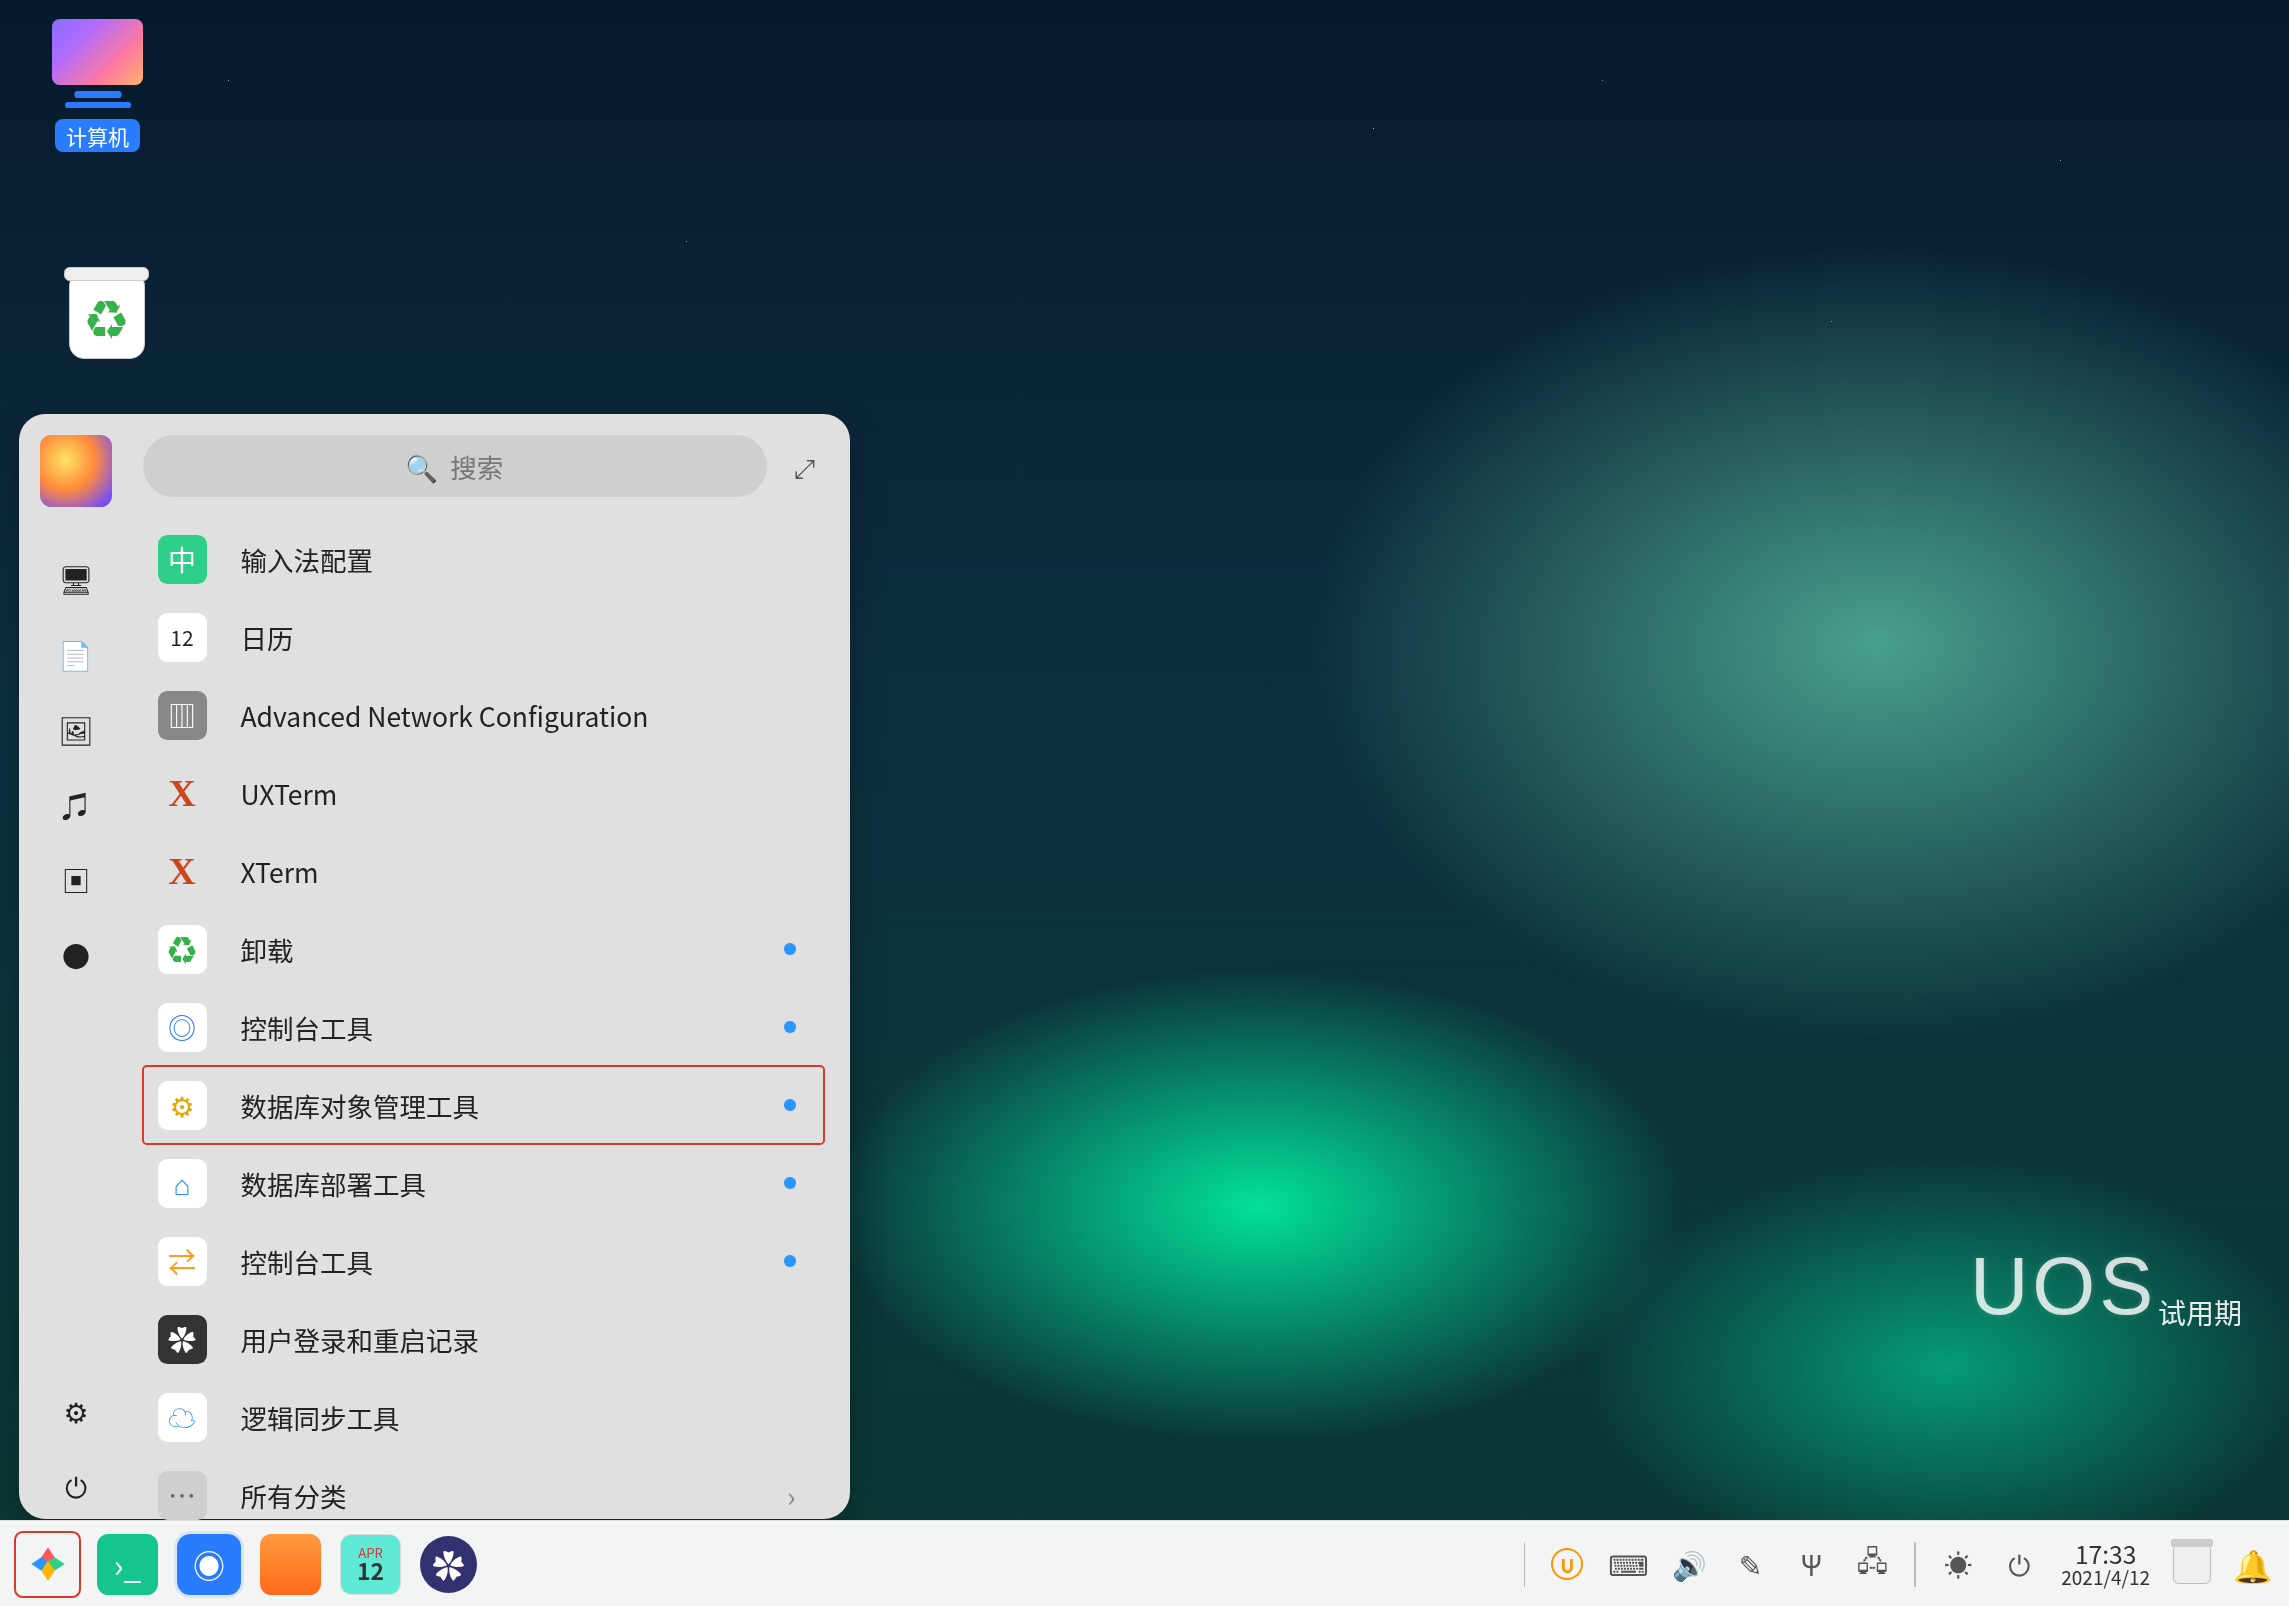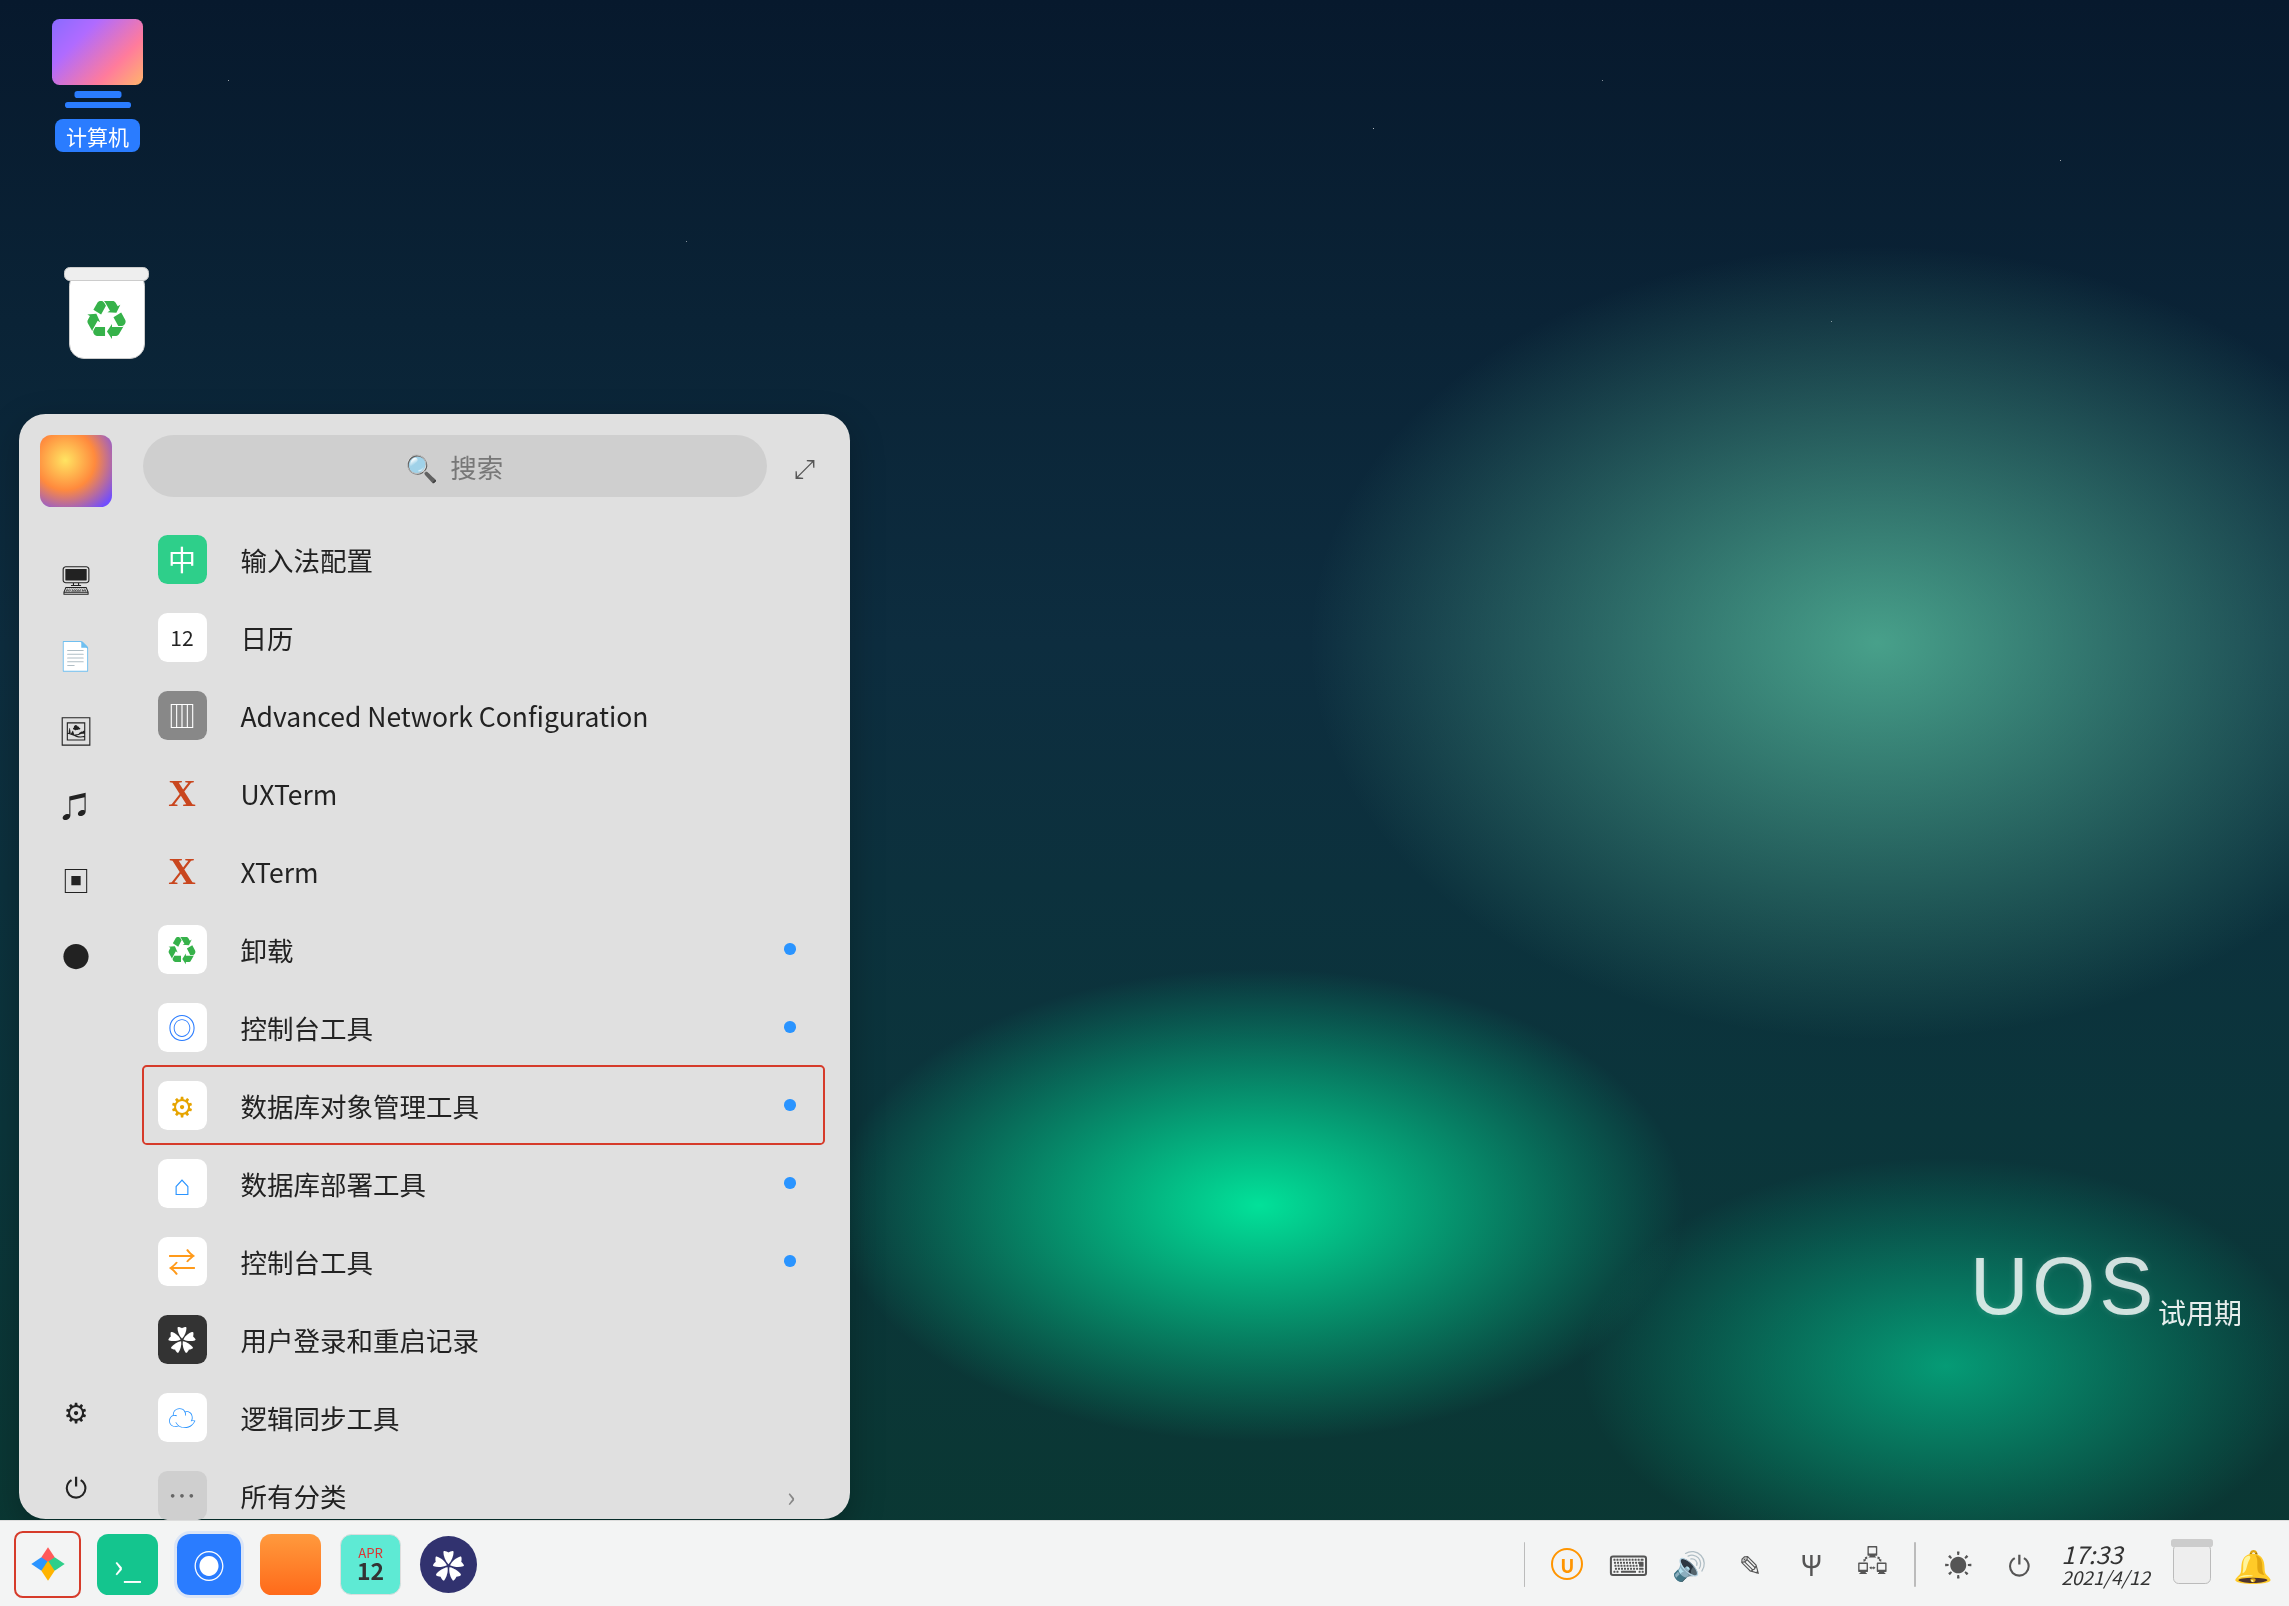--- a/index.html
+++ b/index.html
@@ -130,21 +130,21 @@
   .tb-btn.launcher svg { width:40px; height:40px; }
   .tb-btn.term { background:#14c58e; color:#fff; border-radius:11.4px; }
   .tb-btn.files { background:#2a7cff; color:#fff; border-radius:13.2px; width:64px; height:61px; outline:3.8px solid #7da8ff33; }
   .tb-btn.store { background:linear-gradient(#ff9a3d,#ff6a1a); border-radius:11.4px; }
   .tb-btn.cal  { background:#5eead4; border:0.9px solid #ddd; border-radius:11.4px; font-size:17px; color:#333; flex-direction:column; line-height:1; }
   .tb-btn.cc   { background:#31326f; color:#fff; border-radius:50%; width:57px; height:57px; }
   .tb-spacer { flex:1; }
   .tb-right { display:flex; align-items:center; gap: 23px; color:#555; font-size:28px; }
   .tray-item { cursor:pointer; display:flex; align-items:center; justify-content:center; width:38px; }
   .tb-sep { width:1.9px; height:45px; background:#bbb; border-radius:0.9px; }
-  .clock { display:flex; flex-direction:column; color:#333; line-height:1.1; cursor:default;font-style:italic;}
+  .clock { display:flex; flex-direction:column; align-items:center; color:#333; line-height:1.1; cursor:default;}
   .clock .t { font-size:24.6px; }
   .clock .d { font-size:19px; }
   .trash-tray { width:40px; height:40px; background:#eee; border-radius:5.7px; border:0.9px solid #bbb; position:relative; }
   .trash-tray::before { content:''; position:absolute; top:-5.7px; left:-2.8px; right:-2.8px; height:7.6px; background:#ccc; border-radius:2.8px; }
   .bell { font-size:32px; color:#222; }
   .u-circle { width:32px;height:32px;border-radius:50%;border:2.4px solid #ff9500;color:#ff9500;display:flex;align-items:center;justify-content:center;font-size:19px;font-weight:bold;}
 </style>
 </head>
 <body>
 

